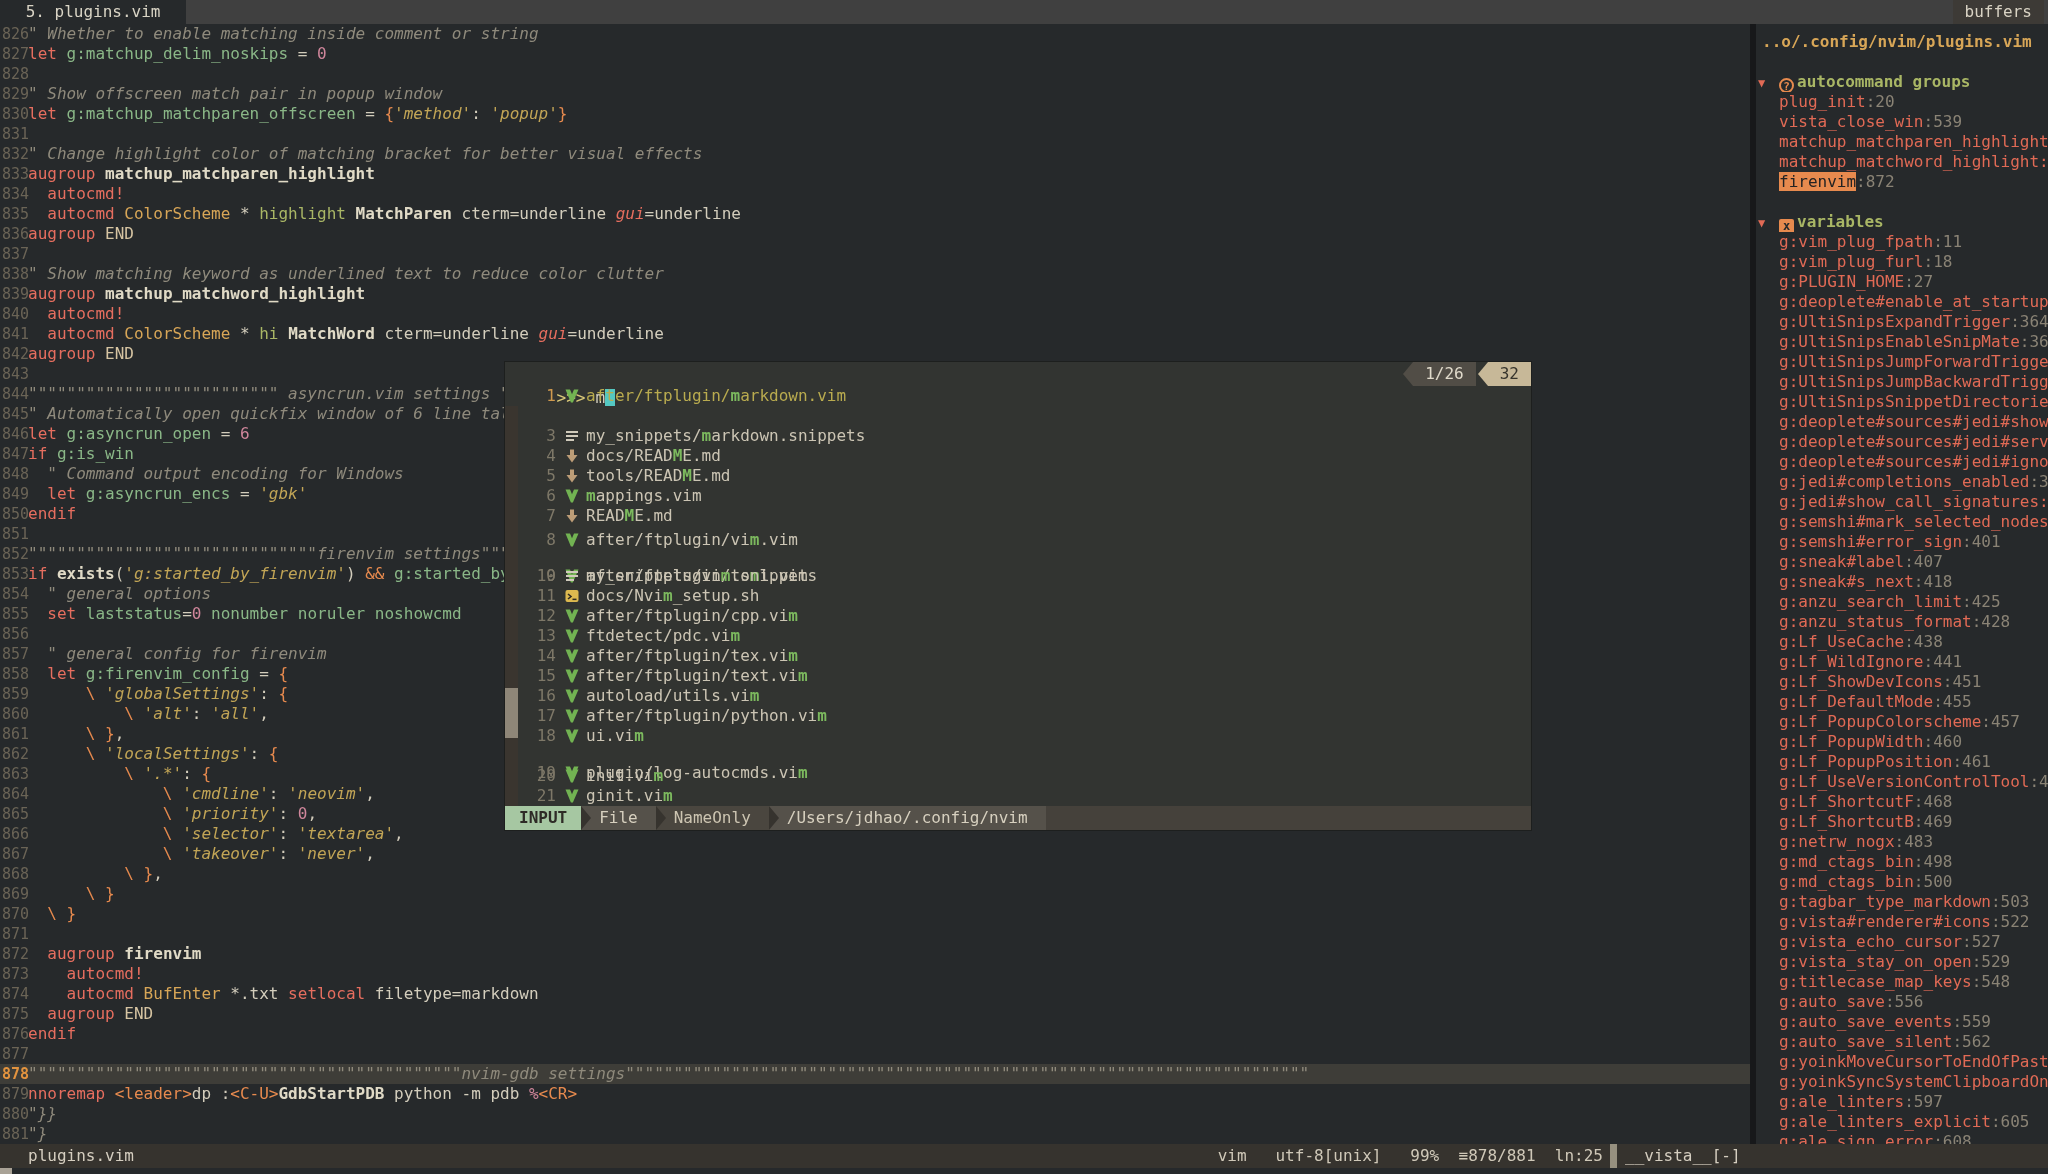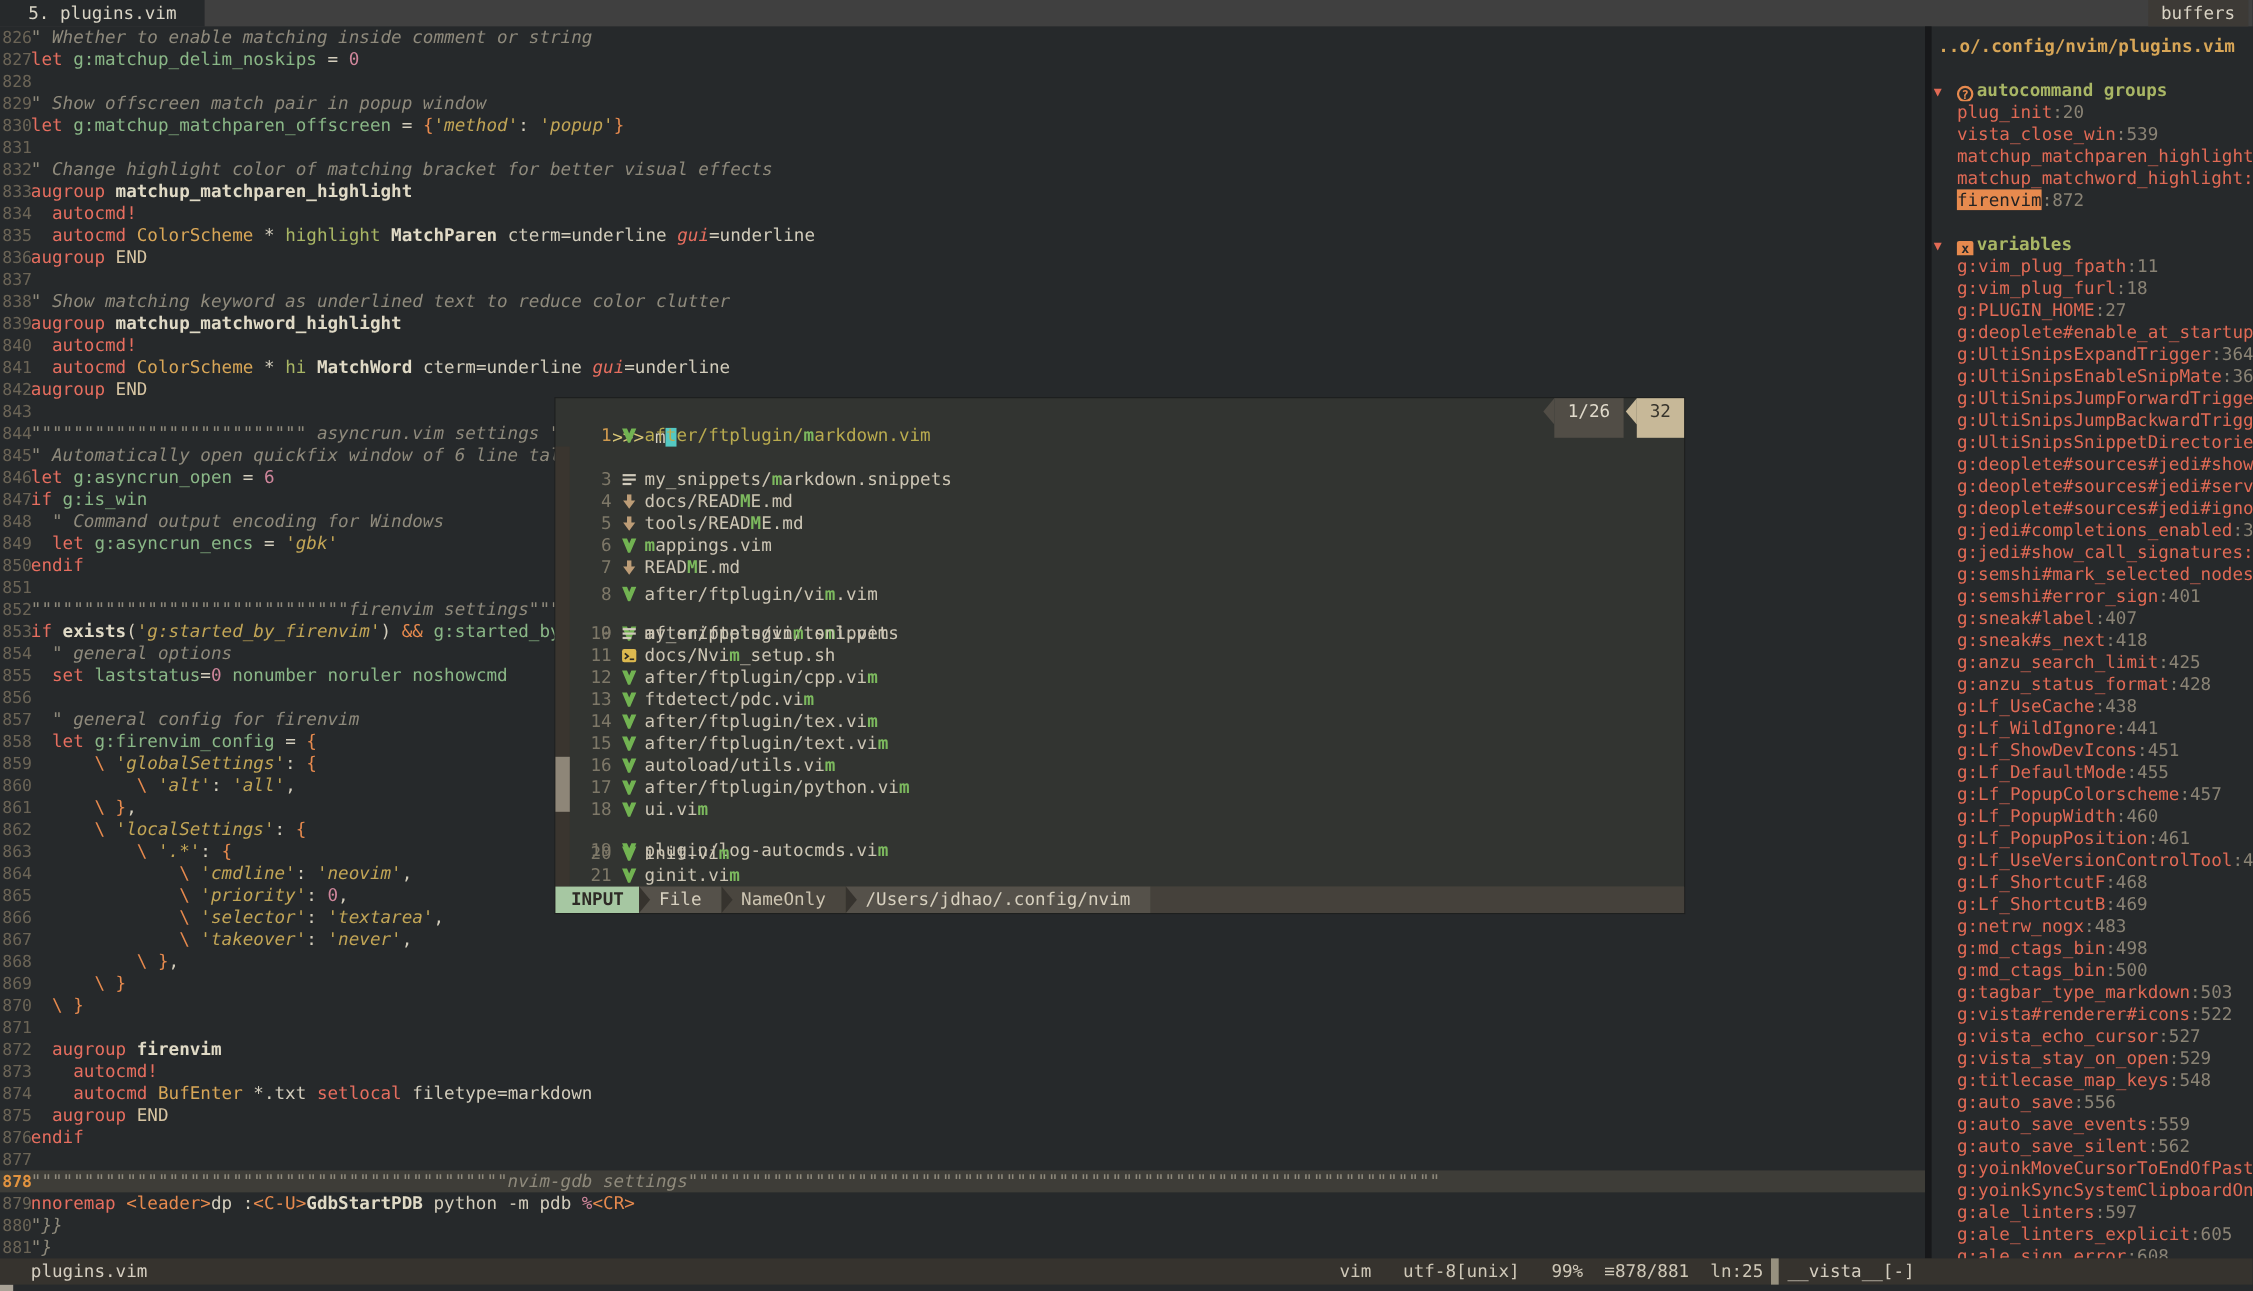--- a/index.html
+++ b/index.html
@@ -34,21 +34,21 @@
   
   .popup{position:absolute;left:505px;top:362px;width:1026px;height:468px;background:#323431;box-shadow:0 0 0 1px #1d1f1e;z-index:10;}
   .p-prompt{position:absolute;left:0;top:0;width:100%;height:24px;line-height:24px;white-space:pre;}
   .p-sym{color:#d9c878;padding-left:13px;margin-right:10px;}
   .p-query{color:#d9d4c5;}
   .p-cursor{display:inline-block;width:10px;height:17px;background:#54c8c2;vertical-align:-3px;}
   .p-chips{position:absolute;right:0;top:0;height:24px;display:flex;align-items:stretch;}
   .tri-l{width:0;height:0;border-top:12px solid transparent;border-bottom:12px solid transparent;}
   .tri-l.gray{border-right:10px solid #514d46;}
   .tri-l.tan{border-right:10px solid #c7b898;margin-left:2px;}
-  .chip{height:36px;line-height:24px;padding:0 12px;}
+  .chip{height:24px;line-height:24px;padding:0 12px;}
   .chip-count{background:#514d46;color:#e0dacb;}
   .chip-total{background:#c7b898;color:#37342c;}
   .p-rows{position:absolute;left:0;top:24px;width:100%;height:420px;}
   .prow{position:absolute;left:0;width:100%;height:20px;white-space:pre;}
   .rnum{display:inline-block;width:51px;text-align:right;color:#7e7868;}
   .ricon{display:inline-block;width:14px;margin-left:9px;text-align:center;}
   .ricon svg{vertical-align:-2px;}
   .rtext{color:#ccc5b4;margin-left:7px;}
   .rm{color:#7cb95e;font-weight:bold;}
   .prow.sel .rtext{color:#b9ab4f;}

